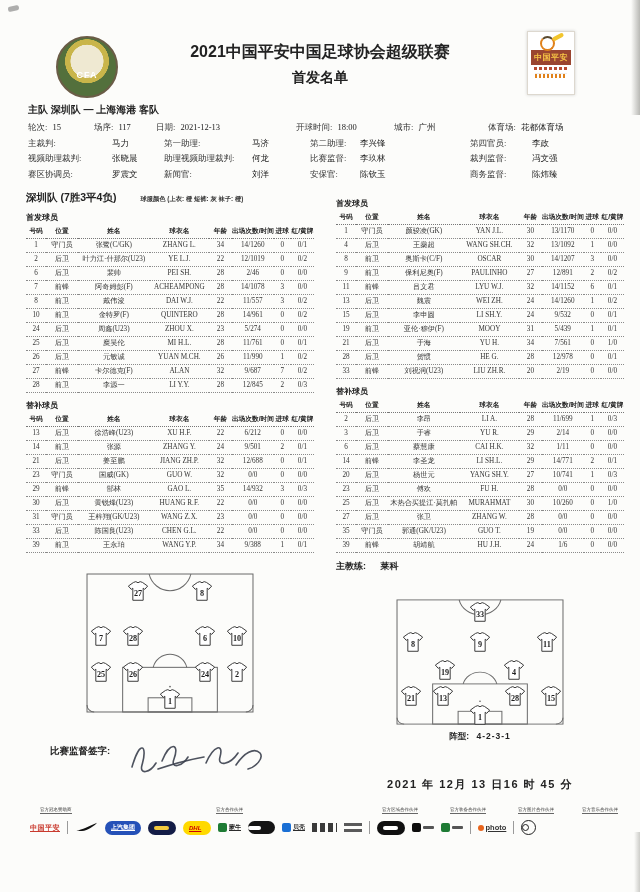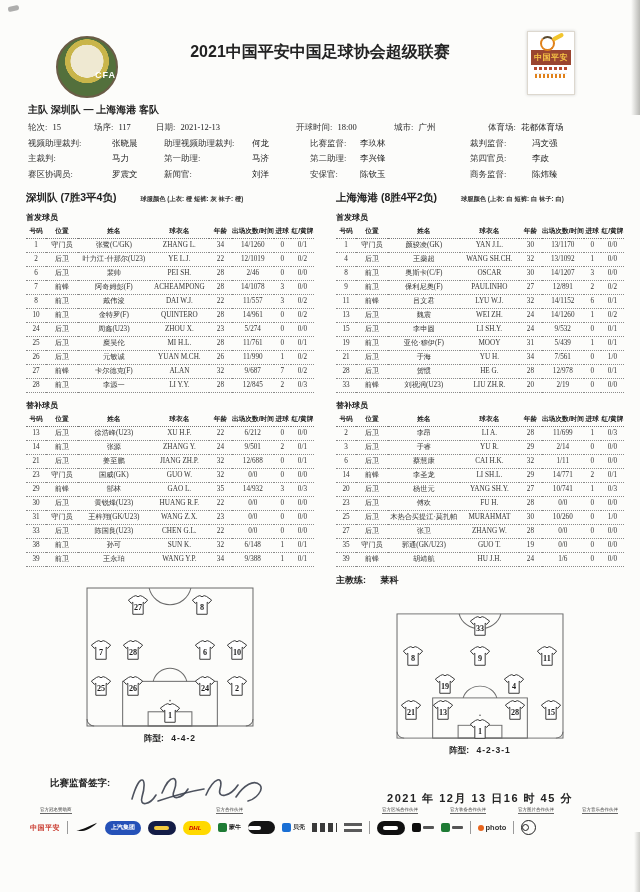--- a/index.html
+++ b/index.html
@@ -8,21 +8,21 @@
   .edge-r{position:absolute;right:0;top:0;width:9px;height:115px;
           background:linear-gradient(90deg,rgba(0,0,0,0),#b8b8b4);}
   .edge-r2{position:absolute;right:0;bottom:0;width:6px;height:60px;
           background:linear-gradient(90deg,rgba(0,0,0,0),#cdcdc9);}
   .smudge{position:absolute;left:8px;top:6px;width:11px;height:5px;background:#6d6d6d;
           border-radius:2px;opacity:.55;transform:rotate(-12deg);}
   
   .cfa{position:absolute;left:56px;top:36px;width:58px;height:58px;border-radius:50%;
        border:2px solid #6a5c46;
        background:radial-gradient(circle at 50% 40%,#efe9d2 0 36%,#c9b54a 37% 48%,#53703c 49% 78%,#36492e 79%);
-       display:flex;align-items:center;justify-content:flex-end;}
+       display:flex;align-items:center;justify-content:center;}
   .cfa b{color:#fff;font:700 9px "Liberation Sans",sans-serif;margin-top:16px;letter-spacing:1px;}
   .title{position:absolute;left:0;right:0;top:42px;text-align:center;
          font:700 16px "Liberation Sans",sans-serif;color:#222;}
   .subtitle{position:absolute;left:0;right:0;top:69px;text-align:center;
          font:700 14px "Liberation Sans",sans-serif;color:#222;}
   .badge{position:absolute;left:527px;top:31px;width:46px;height:62px;background:#fff;
          border:1px solid #ddd8cf;box-shadow:0 0 3px rgba(0,0,0,.18);
          display:flex;flex-direction:column;align-items:center;}
   .badge .art{position:relative;width:100%;height:18px;}
   .badge .sw1{position:absolute;left:12px;top:4px;width:11px;height:11px;border-radius:50%;
@@ -83,21 +83,21 @@
                 border-bottom:.5px solid #666;padding-bottom:.5px;
                 font-family:"Liberation Sans",sans-serif;}
   .flabels span:nth-child(1){left:40px;}
   .flabels span:nth-child(2){left:216px;}
   .flabels span:nth-child(3){left:382px;}
   .flabels span:nth-child(4){left:450px;}
   .flabels span:nth-child(5){left:518px;}
   .flabels span:nth-child(6){left:582px;}
   .logos{position:absolute;left:30px;top:820px;right:12px;display:flex;align-items:center;gap:7px;}
   .lg{display:inline-flex;align-items:center;justify-content:flex-start;
-      font:700 6px "Liberation Sans",sans-serif;flex:0 0 auto;}
+      font:700 6px "Liberation Sans",sans-serif;flex:0 0 auto;text-decoration:underline;}
   .lg.divider{width:1px;height:13px;background:#9a9a9a;}
   .lg.swoosh svg{width:23px;height:11px;}
   .lg.swoosh path{fill:#111;}
   .lg.wordmark{font-size:7px;letter-spacing:.5px;white-space:nowrap;}
   .lg.pill{border-radius:8px;padding:3px 6px;min-width:16px;height:8px;white-space:nowrap;}
   .lg.pill .bar{display:block;width:15px;height:4px;border-radius:2px;}
   .lg.combo i{display:inline-block;width:9px;height:9px;border-radius:2px;margin-right:2px;}
   .lg.combo b{font-size:6px;color:#222;white-space:nowrap;}
   .lg.combo b:empty{width:11px;height:3px;background:#555;border-radius:1px;display:inline-block;}
   .lg.oval{width:27px;height:13px;border-radius:7px;background:#141414;}
@@ -117,20 +117,21 @@
 
 <div class="page">
   <div class="edge-r"></div>
   <div class="edge-r2"></div>
   <div class="smudge"></div>
 
   <div class="cfa">
     <b>CFA</b>
   </div>
   <div class="title">2021中国平安中国足球协会超级联赛</div>
+  <div class="subtitle">首发名单</div>
   <div class="badge">
     <span class="art">
         <span class="sw1"></span>
         <span class="sw2"></span>
       </span>
     <span class="band">中国平安</span>
     <span class="tiny"></span>
     <span class="foot"></span>
   </div>
 
@@ -138,38 +139,38 @@
   <div class="info">
     <div class="inforow row-a">
         <span class="cell"><span class="il">轮次:</span><span class="iv">15</span></span>
         <span class="cell"><span class="il">场序:</span><span class="iv">117</span></span>
         <span class="cell"><span class="il">日期:</span><span class="iv">2021-12-13</span></span>
         <span class="cell"><span class="il">开球时间:</span><span class="iv">18:00</span></span>
         <span class="cell"><span class="il">城市:</span><span class="iv">广州</span></span>
         <span class="cell"><span class="il">体育场:</span><span class="iv">花都体育场</span></span>
       </div>
     <div class="inforow row-b">
+        <span class="il">主裁判:</span>
+        <span class="iv">马力</span>
+        <span class="il">第一助理:</span>
+        <span class="iv">马济</span>
+        <span class="il">第二助理:</span>
+        <span class="iv">李兴锋</span>
+        <span class="il">第四官员:</span>
+        <span class="iv">李政</span>
+      </div>
+    <div class="inforow row-b">
         <span class="il">视频助理裁判:</span>
         <span class="iv">张晓晨</span>
         <span class="il">助理视频助理裁判:</span>
         <span class="iv">何龙</span>
         <span class="il">比赛监督:</span>
         <span class="iv">李玖林</span>
         <span class="il">裁判监督:</span>
         <span class="iv">冯文强</span>
-      </div>
-    <div class="inforow row-b">
-        <span class="il">主裁判:</span>
-        <span class="iv">马力</span>
-        <span class="il">第一助理:</span>
-        <span class="iv">马济</span>
-        <span class="il">第二助理:</span>
-        <span class="iv">李兴锋</span>
-        <span class="il">第四官员:</span>
-        <span class="iv">李政</span>
       </div>
     <div class="inforow row-b">
         <span class="il">赛区协调员:</span>
         <span class="iv">罗震文</span>
         <span class="il">新闻官:</span>
         <span class="iv">刘洋</span>
         <span class="il">安保官:</span>
         <span class="iv">陈钦玉</span>
         <span class="il">商务监督:</span>
         <span class="iv">陈炜臻</span>
@@ -419,30 +420,20 @@
               <td>33</td>
               <td>后卫</td>
               <td>陈国良(U23)</td>
               <td>CHEN G.L.</td>
               <td>22</td>
               <td>0/0</td>
               <td>0</td>
               <td>0/0</td>
             </tr>
             <tr>
-              <td>38</td>
-              <td>前卫</td>
-              <td>孙可</td>
-              <td>SUN K.</td>
-              <td>32</td>
-              <td>6/148</td>
-              <td>1</td>
-              <td>0/1</td>
-            </tr>
-            <tr>
               <td>39</td>
               <td>前卫</td>
               <td>王永珀</td>
               <td>WANG Y.P.</td>
               <td>34</td>
               <td>9/388</td>
               <td>1</td>
               <td>0/1</td>
             </tr>
           </tbody>
@@ -496,41 +487,33 @@
             </svg></div>
           <div class="shirt" style="left: 90%; top: 71%;"><svg viewBox="0 0 24 22">
               <path class="tee" d="M7 1.6 L9.6 0.7 Q12 3.2 14.4 0.7 L17 1.6 L22.6 5.6 L19.4 9.2 L17.7 7.9 L17.7 21.2 L6.3 21.2 L6.3 7.9 L4.6 9.2 L1.4 5.6 Z"></path>
               <text x="12" y="16" text-anchor="middle">2</text>
             </svg></div>
           <div class="shirt" style="left: 50%; top: 90%;"><svg viewBox="0 0 24 22">
               <path class="tee" d="M7 1.6 L9.6 0.7 Q12 3.2 14.4 0.7 L17 1.6 L22.6 5.6 L19.4 9.2 L17.7 7.9 L17.7 21.2 L6.3 21.2 L6.3 7.9 L4.6 9.2 L1.4 5.6 Z"></path>
               <text x="12" y="16" text-anchor="middle">1</text>
             </svg></div>
         </div>
-      <div class="formation">
-        <span>阵型:</span>
-        <span class="fval">4-4-2</span>
-      </div>
       <div class="sig">
         <span class="sig-label">比赛监督签字:</span>
         <svg viewBox="0 0 150 52">
           <path d="M14 36 C22 8 30 14 24 34 C21 44 32 42 38 32"></path>
           <path d="M44 30 C52 10 62 12 56 28 C52 38 64 36 70 26"></path>
           <path d="M40 38 C58 32 74 28 86 26"></path>
           <path d="M88 32 C96 14 106 12 102 26 C99 36 112 34 120 22"></path>
           <path d="M118 34 C126 22 136 16 142 22 C146 27 138 36 130 38"></path>
         </svg>
       </div>
     </div>
 
     <div class="teamcol">
-      <div class="team-head">
-        <span class="tname">上海海港 (8胜4平2负)</span>
-        <span class="kit">球服颜色 (上衣: 白 短裤: 白 袜子: 白)</span>
-      </div>
       <div class="sec-label">首发球员</div>
       <table class="squad">
         <colgroup>
             <col style="width:7%">
             <col style="width:11%">
             <col style="width:25%">
             <col style="width:20.5%">
             <col style="width:8%">
             <col style="width:14.5%">
             <col style="width:6%">

